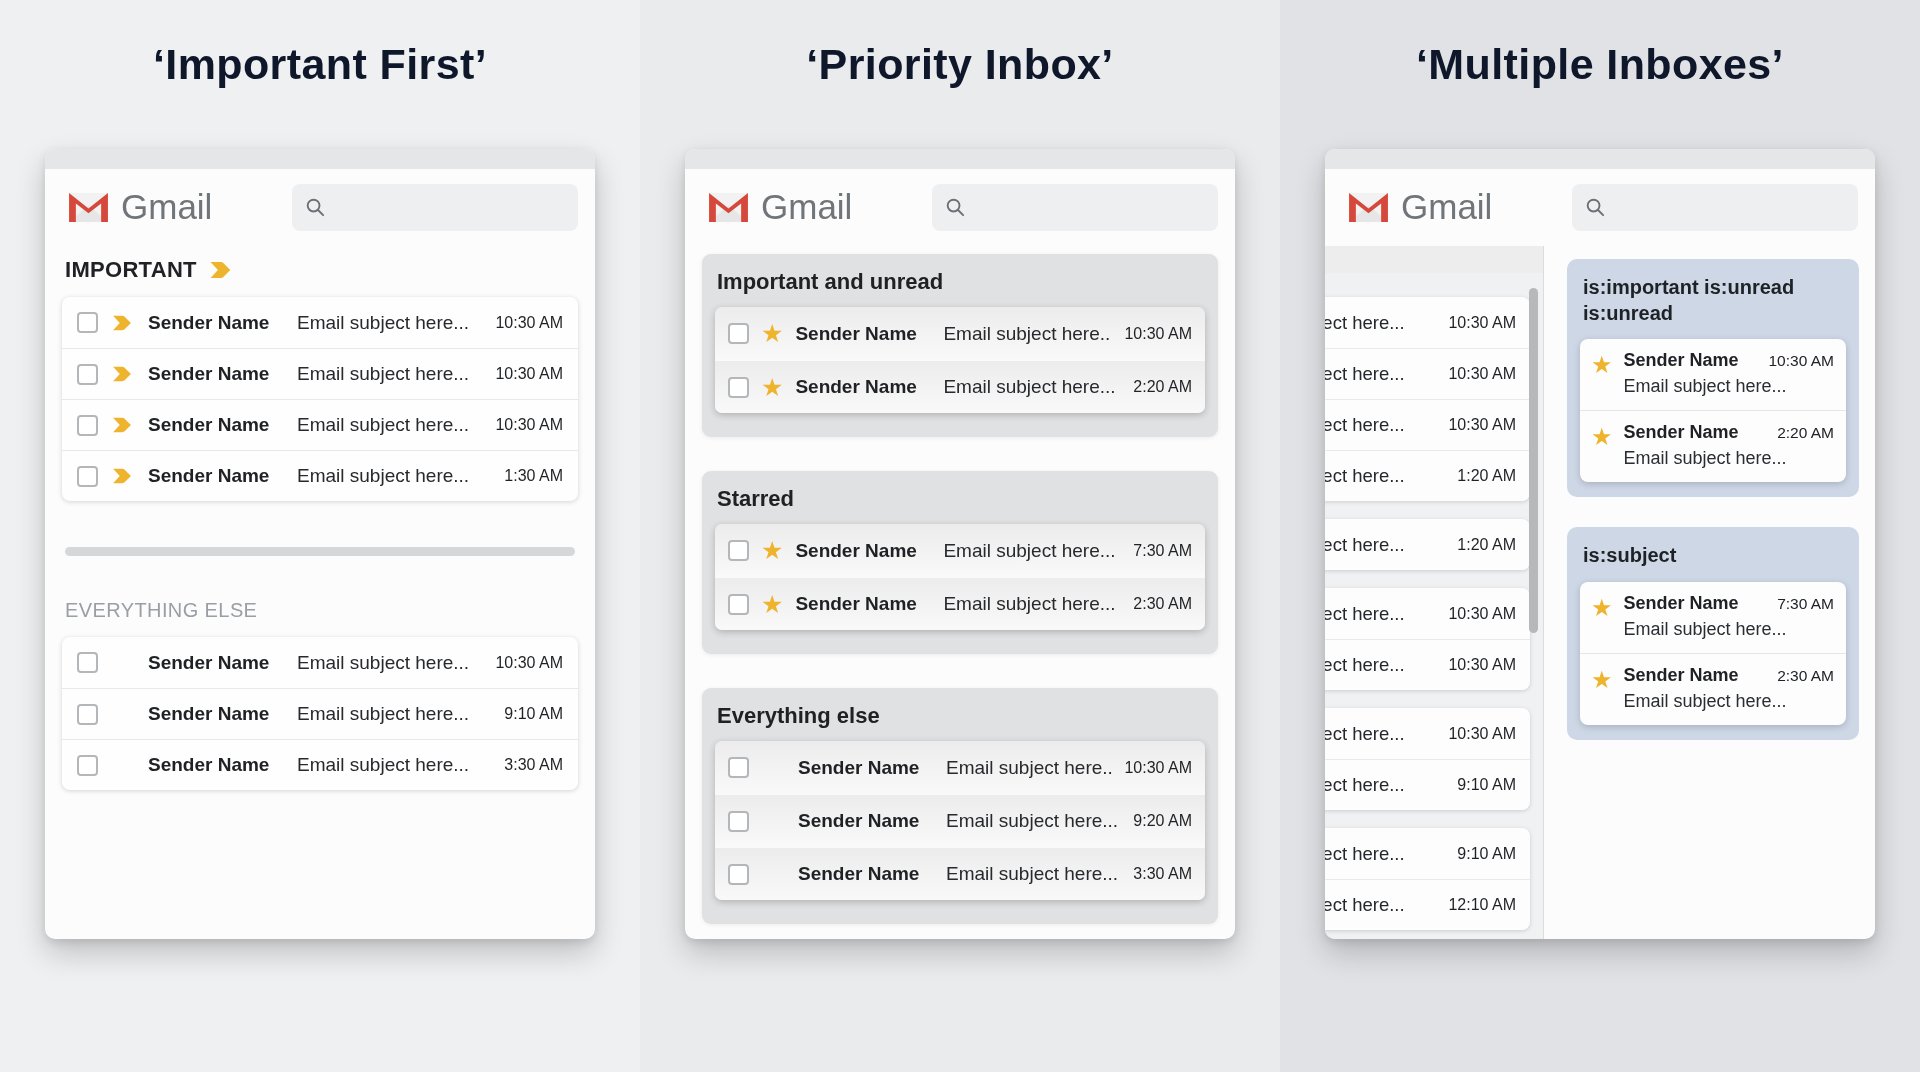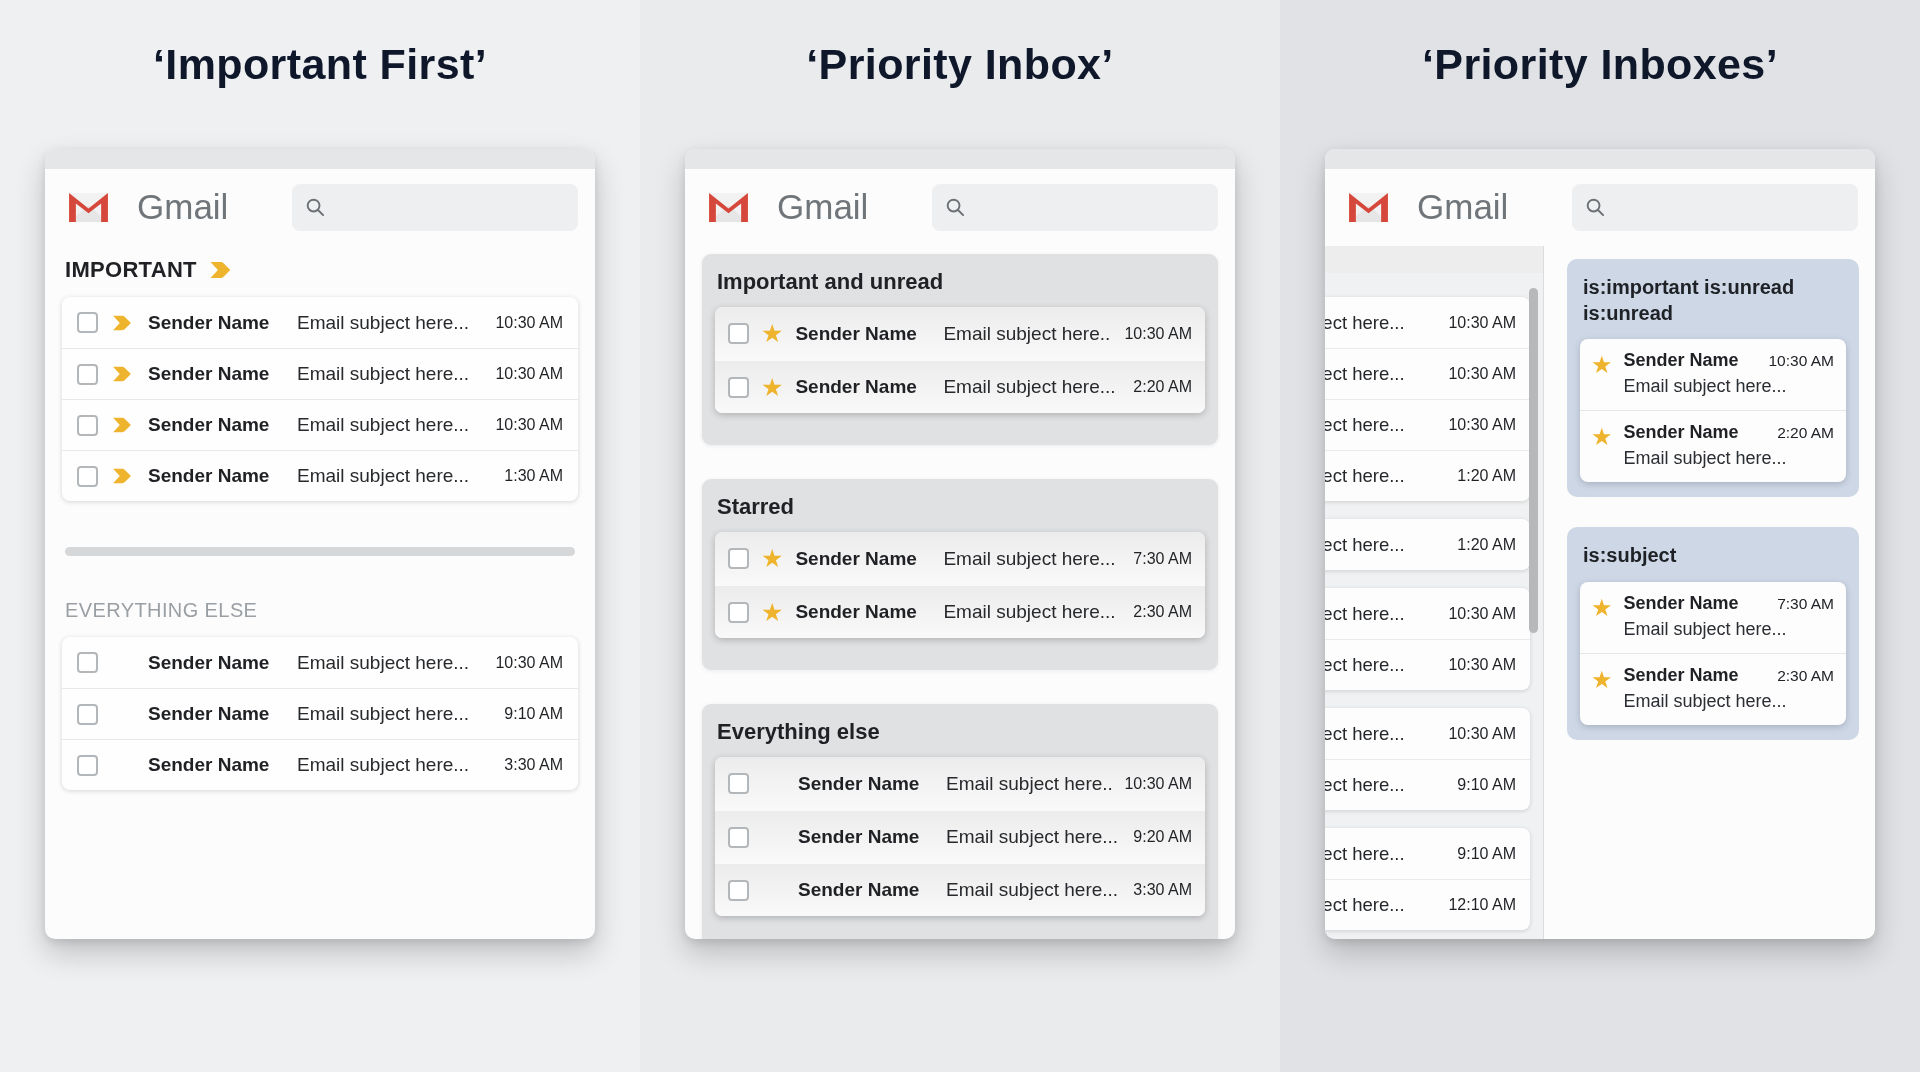--- a/index.html
+++ b/index.html
@@ -20,21 +20,21 @@
     font-size:43px; font-weight:700; color:#0f172a; letter-spacing:.4px;
   }
   
   .window {
     width:550px; height:790px; margin:0 auto; position:relative; overflow:hidden;
     background:#fcfcfd; border-radius:10px;
     box-shadow:0 14px 30px rgba(0,0,0,.20), 0 3px 8px rgba(0,0,0,.10);
   }
   .topbar { height:20px; background:#e5e6e7; }
   .appbar { display:flex; align-items:center; height:62px; padding:14px 17px 0 20px; }
-  .logo { display:flex; align-items:center; gap:25px; }
+  .logo { display:flex; align-items:center; gap:9px; }
   .logo svg { width:47px; height:35px; display:block; }
   .logo-text { font-size:35px; color:#70757a; }
   .search {
     margin-left:auto; width:286px; height:47px; padding:0 13px;
     background:#edeff1; border-radius:8px; display:flex; align-items:center;
   }
   .search svg { width:21px; height:21px; flex:none; }
   .search input {
     border:none; background:transparent; outline:none; flex:1;
     font-size:17px; margin-left:8px; font-family:inherit;
@@ -52,21 +52,21 @@
   .cb { width:21px; height:21px; border:2px solid #b4b7ba; border-radius:4px; background:#fff; flex:none; }
   .marker { width:24px; height:18px; flex:none; }
   .mspacer { width:24px; flex:none; }
   .sender { font-size:19px; font-weight:700; color:#1f2124; width:122px; white-space:nowrap; flex:none; }
   .subject { font-size:19px; color:#27292c; flex:1; margin-left:14px; white-space:nowrap; overflow:hidden; }
   .time { font-size:16px; color:#1f2124; white-space:nowrap; }
   .divider-bar { height:9px; background:#d5d7d9; border-radius:5px; margin:46px 3px 43px; }
   .else-label { font-size:20px; color:#9a9fa4; margin:0 3px 15px; letter-spacing:.4px; }
   
   .content2 { padding:0 17px; }
-  .psec { background:#e0e1e3; border-radius:9px; padding:13px 13px 32px; box-shadow:0 1px 4px rgba(0,0,0,.07); }
+  .psec { background:#e0e1e3; border-radius:9px; padding:13px 13px 24px; box-shadow:0 1px 4px rgba(0,0,0,.07); }
   .psec-first { margin-top:23px; }
   .psec + .psec { margin-top:34px; }
   .psec-title { font-size:22px; font-weight:700; color:#202124; margin:2px 2px 12px; }
   .psec-card { border-radius:7px; box-shadow:0 2px 7px rgba(0,0,0,.22); overflow:hidden; }
   .prow {
     height:53px; display:flex; align-items:center; gap:12px; padding:0 13px;
     background:linear-gradient(180deg,#ececed,#f9f9f9);
   }
   .prow + .prow { border-top:1px solid #fafafa; }
   .star { color:#efb42d; font-size:25px; line-height:1; flex:none; }
@@ -307,21 +307,21 @@
               <span class="time">3:30 AM</span>
             </div>
           </div>
         </div>
 
       </div>
     </div>
   </section>
 
   <section class="band band3">
-    <h1 class="band-title">‘Priority Inboxes’</h1>
+    <h1 class="band-title">‘Multiple Inboxes’</h1>
     <div class="window">
       <div class="topbar"></div>
       <div class="appbar">
         <span class="logo">
           <svg viewBox="0 0 48 36">
               <use href="#gmail-m"></use>
             </svg>
           <span class="logo-text">Gmail</span>
         </span>
         <div class="search">

